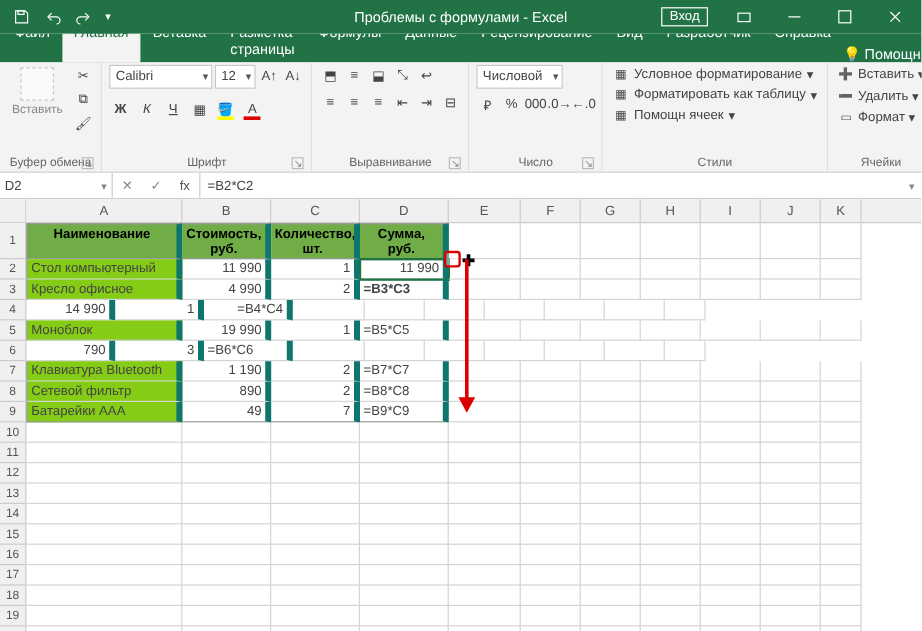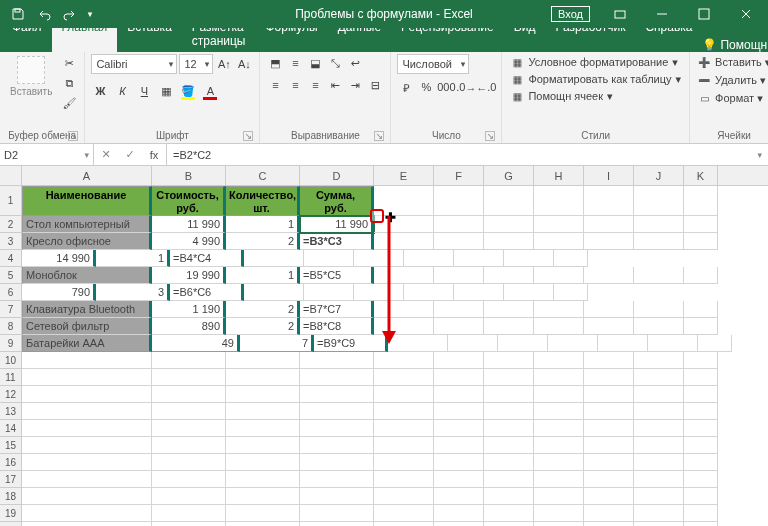--- a/index.html
+++ b/index.html
@@ -62,28 +62,28 @@
 
 .grid-wrap { position: relative; height: 360px; overflow:hidden; }
 .corner { position:absolute; top:0; left:0; width:22px; height:20px; background:#f0f0f0; border-right:1px solid #ccc; border-bottom:1px solid #ccc; }
 .colhdrs { position:absolute; top:0; left:22px; right:0; height:20px; display:flex; background:#f0f0f0; border-bottom:1px solid #ccc; }
 .colhdr { border-right:1px solid #ccc; text-align:center; font-size:11px; color:#555; line-height:20px; }
 .rowhdrs { position:absolute; top:20px; left:0; width:22px; background:#f0f0f0; border-right:1px solid #ccc; }
 .rowhdr { height:17px; border-bottom:1px solid #ccc; text-align:center; font-size:10px; color:#555; line-height:17px; }
 .cells { position:absolute; top:20px; left:22px; right:0; }
 .row { display:flex; height:17px; }
 .cell { border-right:1px solid #d4d4d4; border-bottom:1px solid #d4d4d4; font-size:11px; padding:0 3px; line-height:16px; overflow:hidden; white-space:nowrap; }
-.cell.b-r { border-right:3px solid #0f766e; }
+.cell.b-r { border-right:5px solid #0f766e; }
 .cell.b-b { border-bottom:1px solid #999; }
 .cell.b-t { border-top:1px solid #999; }
 .cell.b-l { border-left:1px solid #999; }
 .hdr-green { background:#70ad47; color:#000; font-weight:bold; text-align:center; }
 .hdr-green.lines { line-height:13px; padding-top:2px; }
 .tall { height:30px; }
-.bg-yel { background:#a3a3a3; }
+.bg-yel { background:#84cc16; }
 .num { text-align:right; }
 .selcell { outline:2px solid #217346; outline-offset:-1px; }
 
 
 .fill-handle { position:absolute; width:14px; height:14px; border:2px solid #d00; border-radius:3px; background:rgba(255,255,255,0.4); pointer-events:none; }
 .fill-cross { position:absolute; font-weight:bold; font-size:13px; color:#000; pointer-events:none; }
 .fill-arrow { position:absolute; pointer-events:none; }
 
 </style>
 </head>
@@ -362,21 +362,21 @@
         <div class="cell " style="width: 50px;"></div>
         <div class="cell " style="width: 50px;"></div>
         <div class="cell " style="width: 50px;"></div>
         <div class="cell " style="width: 50px;"></div>
         <div class="cell " style="width: 50px;"></div>
         <div class="cell " style="width: 34px;"></div>
       </div>
       <div class="row">
         <div class="cell num b-r" style="width: 74px;">14 990</div>
         <div class="cell num b-r" style="width: 74px;">1</div>
-        <div class="cell b-r" style="width: 74px; text-align: left;">=B4*C4</div>
+        <div class="cell b-r" style="width: 74px; text-align: right;">=B4*C4</div>
         <div class="cell " style="width: 60px;"></div>
         <div class="cell " style="width: 50px;"></div>
         <div class="cell " style="width: 50px;"></div>
         <div class="cell " style="width: 50px;"></div>
         <div class="cell " style="width: 50px;"></div>
         <div class="cell " style="width: 50px;"></div>
         <div class="cell " style="width: 34px;"></div>
       </div>
       <div class="row">
         <div class="cell bg-yel b-l b-r" style="width: 130px;">Моноблок</div>
@@ -424,21 +424,21 @@
         <div class="cell " style="width: 60px;"></div>
         <div class="cell " style="width: 50px;"></div>
         <div class="cell " style="width: 50px;"></div>
         <div class="cell " style="width: 50px;"></div>
         <div class="cell " style="width: 50px;"></div>
         <div class="cell " style="width: 50px;"></div>
         <div class="cell " style="width: 34px;"></div>
       </div>
       <div class="row">
         <div class="cell bg-yel b-l b-r b-b" style="width: 130px;">Батарейки AAA</div>
-        <div class="cell num b-r b-b" style="width: 88px;">49</div>
+        <div class="cell num b-r b-b" style="width: 74px;">49</div>
         <div class="cell num b-r b-b" style="width: 74px;">7</div>
         <div class="cell b-r b-b" style="width: 74px; text-align: left;">=B9*C9</div>
         <div class="cell " style="width: 60px;"></div>
         <div class="cell " style="width: 50px;"></div>
         <div class="cell " style="width: 50px;"></div>
         <div class="cell " style="width: 50px;"></div>
         <div class="cell " style="width: 50px;"></div>
         <div class="cell " style="width: 50px;"></div>
         <div class="cell " style="width: 34px;"></div>
       </div>

